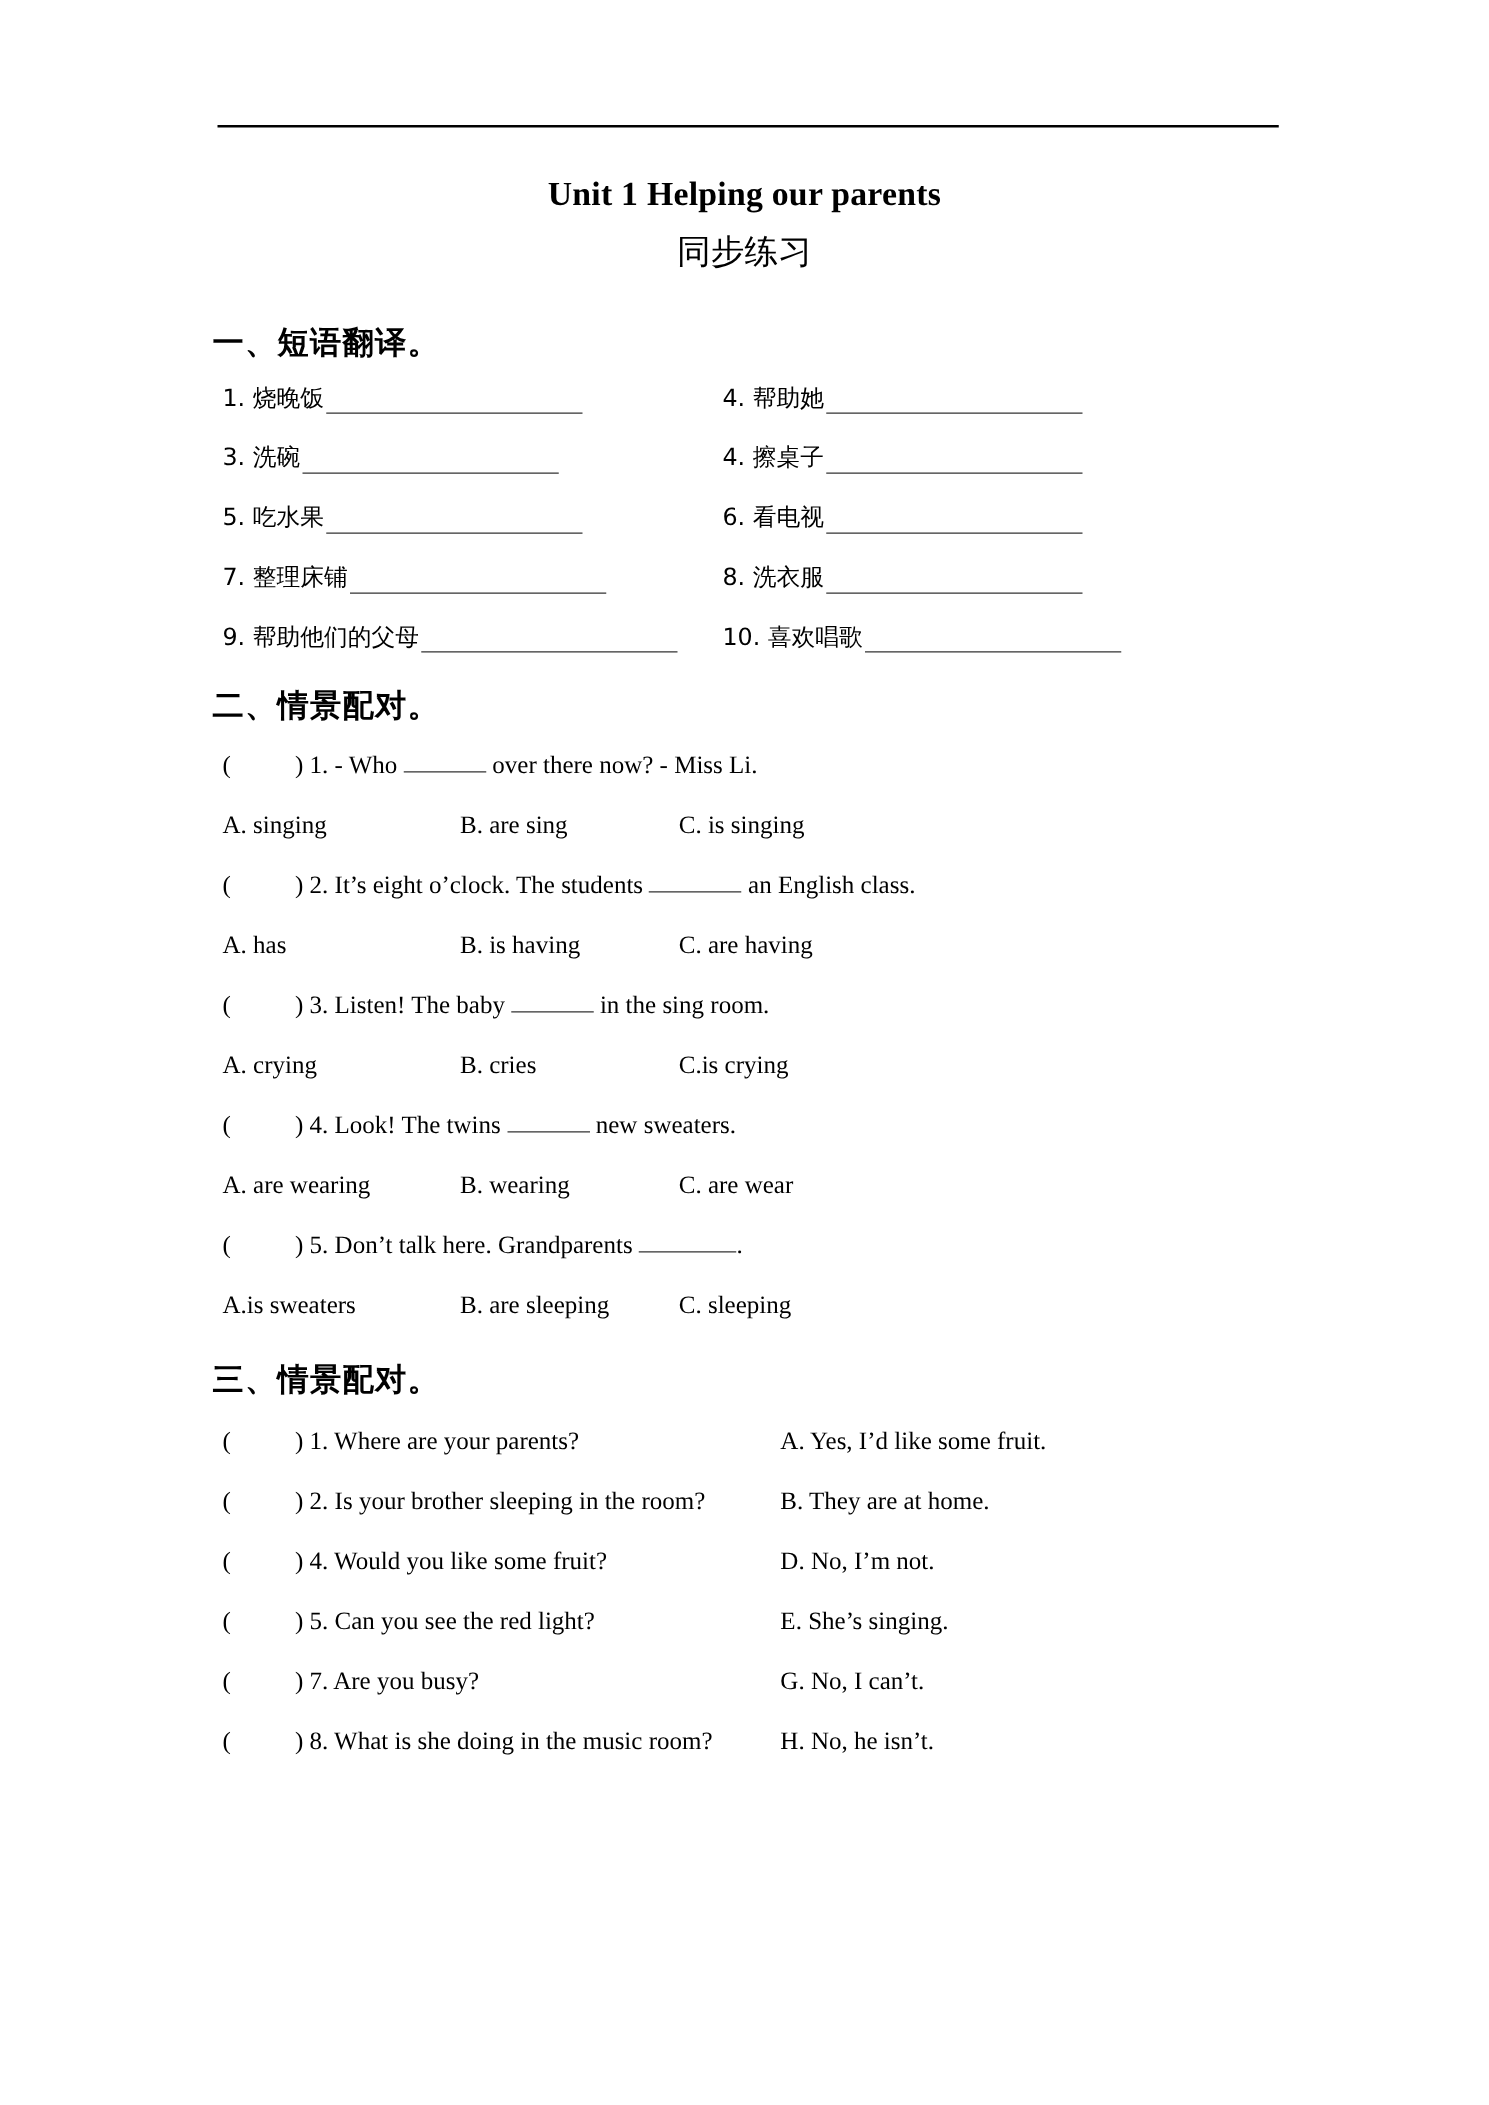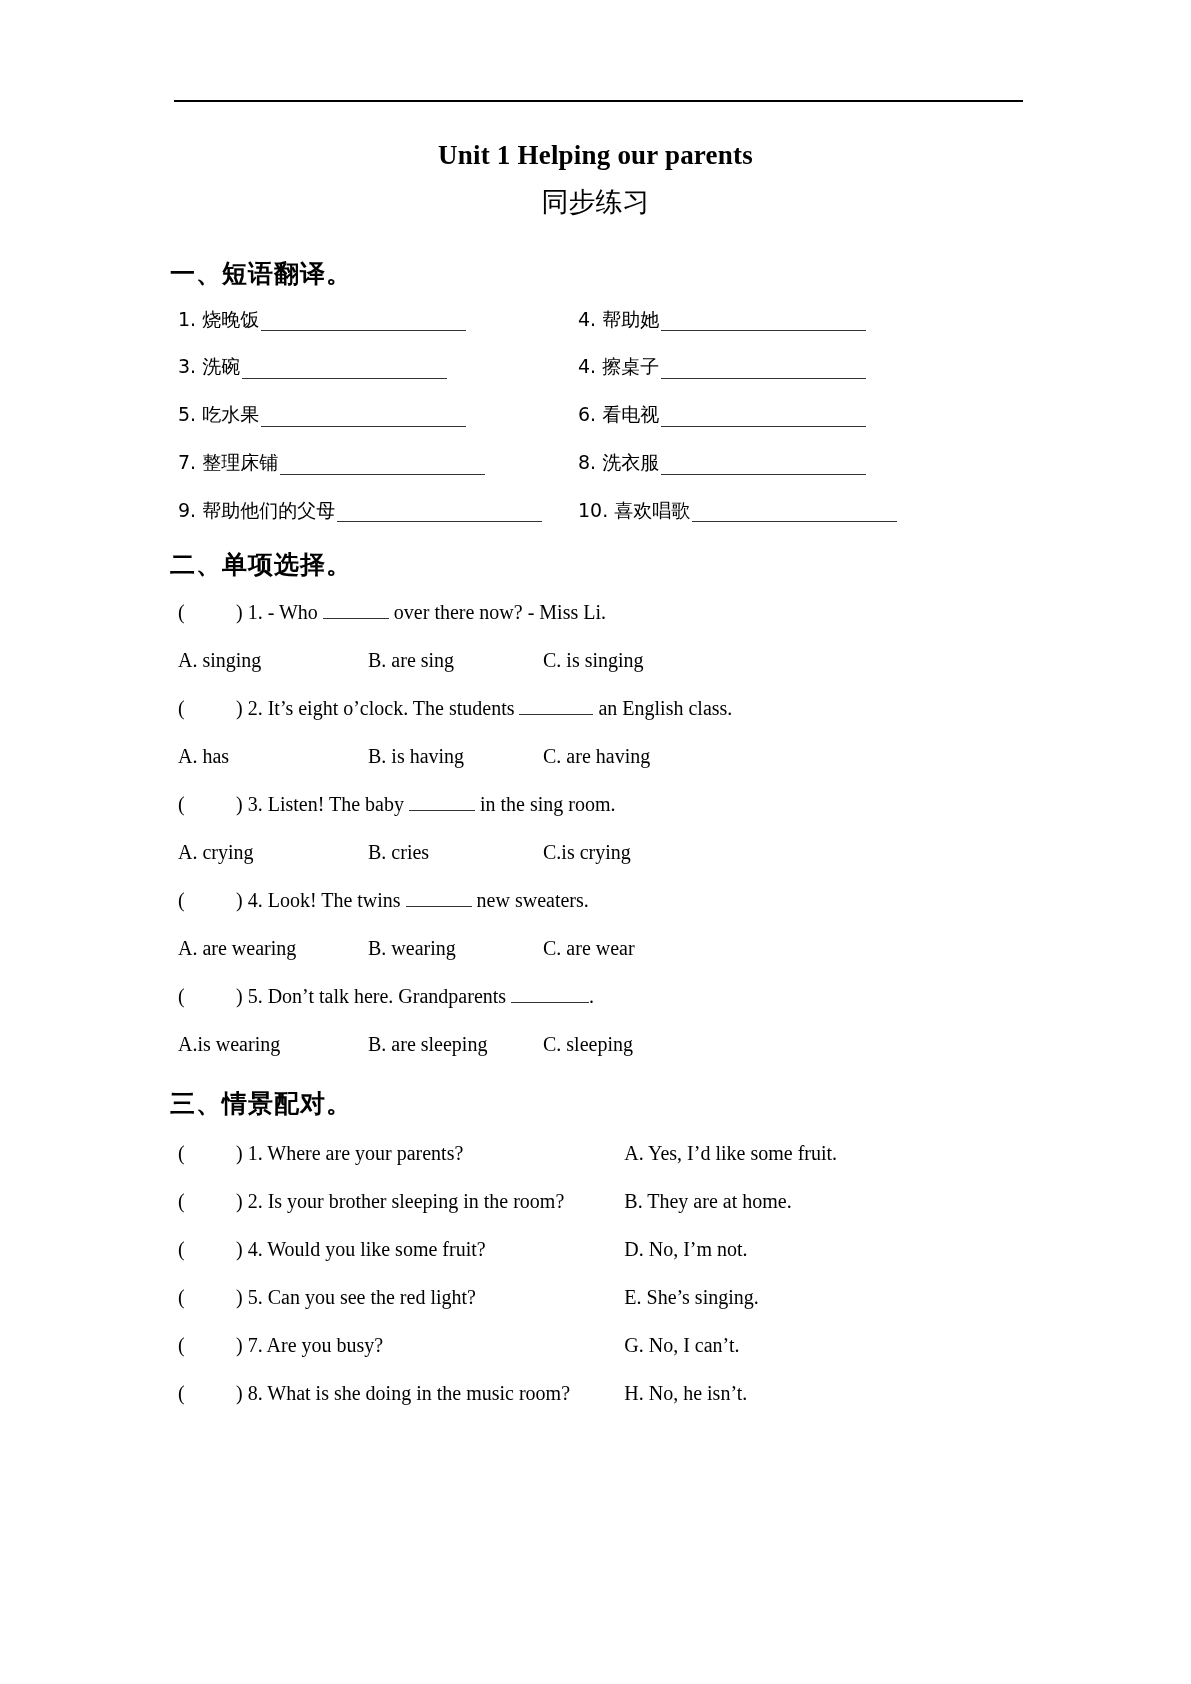--- a/index.html
+++ b/index.html
@@ -185,21 +185,21 @@
             <span class="tlabel">9. 帮助他们的父母</span>
             <span class="tblank" style="width: 205px;"></span>
           </div>
           <div class="trans-cell right">
             <span class="tlabel">10. 喜欢唱歌</span>
             <span class="tblank" style="width: 205px;"></span>
           </div>
         </div>
       </div>
 
-    <div class="section-head">二、单项选择。</div>
+    <div class="section-head">二、情景配对。</div>
     <div id="mc-list">
         <div class="mc-item"><span class="paren-box">(</span><span>) 1. - Who </span><span class="inline-blank" style="width: 66px;"></span><span> over there now?      - Miss Li.</span></div>
         <div class="mc-options">
           <span class="opt opt-a">A. singing</span>
           <span class="opt opt-b">B. are sing</span>
           <span class="opt opt-c">C. is singing</span>
         </div>
         <div class="mc-item"><span class="paren-box">(</span><span>) 2. It’s eight o’clock. The students </span><span class="inline-blank" style="width: 74px;"></span><span> an English class.</span></div>
         <div class="mc-options">
           <span class="opt opt-a">A. has</span>
@@ -213,21 +213,21 @@
           <span class="opt opt-c">C.is crying</span>
         </div>
         <div class="mc-item"><span class="paren-box">(</span><span>) 4. Look! The twins </span><span class="inline-blank" style="width: 66px;"></span><span> new sweaters.</span></div>
         <div class="mc-options">
           <span class="opt opt-a">A. are wearing</span>
           <span class="opt opt-b">B. wearing</span>
           <span class="opt opt-c">C. are wear</span>
         </div>
         <div class="mc-item"><span class="paren-box">(</span><span>) 5. Don’t talk here. Grandparents </span><span class="inline-blank" style="width: 78px;"></span><span>.</span></div>
         <div class="mc-options">
-          <span class="opt opt-a">A.is wearing</span>
+          <span class="opt opt-a">A.is sweaters</span>
           <span class="opt opt-b">B. are sleeping</span>
           <span class="opt opt-c">C. sleeping</span>
         </div>
       </div>
 
     <div class="section-head sec3-head">三、情景配对。</div>
     <div id="match-list">
         <div class="match-row">
           <div class="match-left"><span class="paren-box">(</span><span>) 1. Where are your parents?</span></div>
           <div class="match-right">A. Yes, I’d like some fruit.</div>

